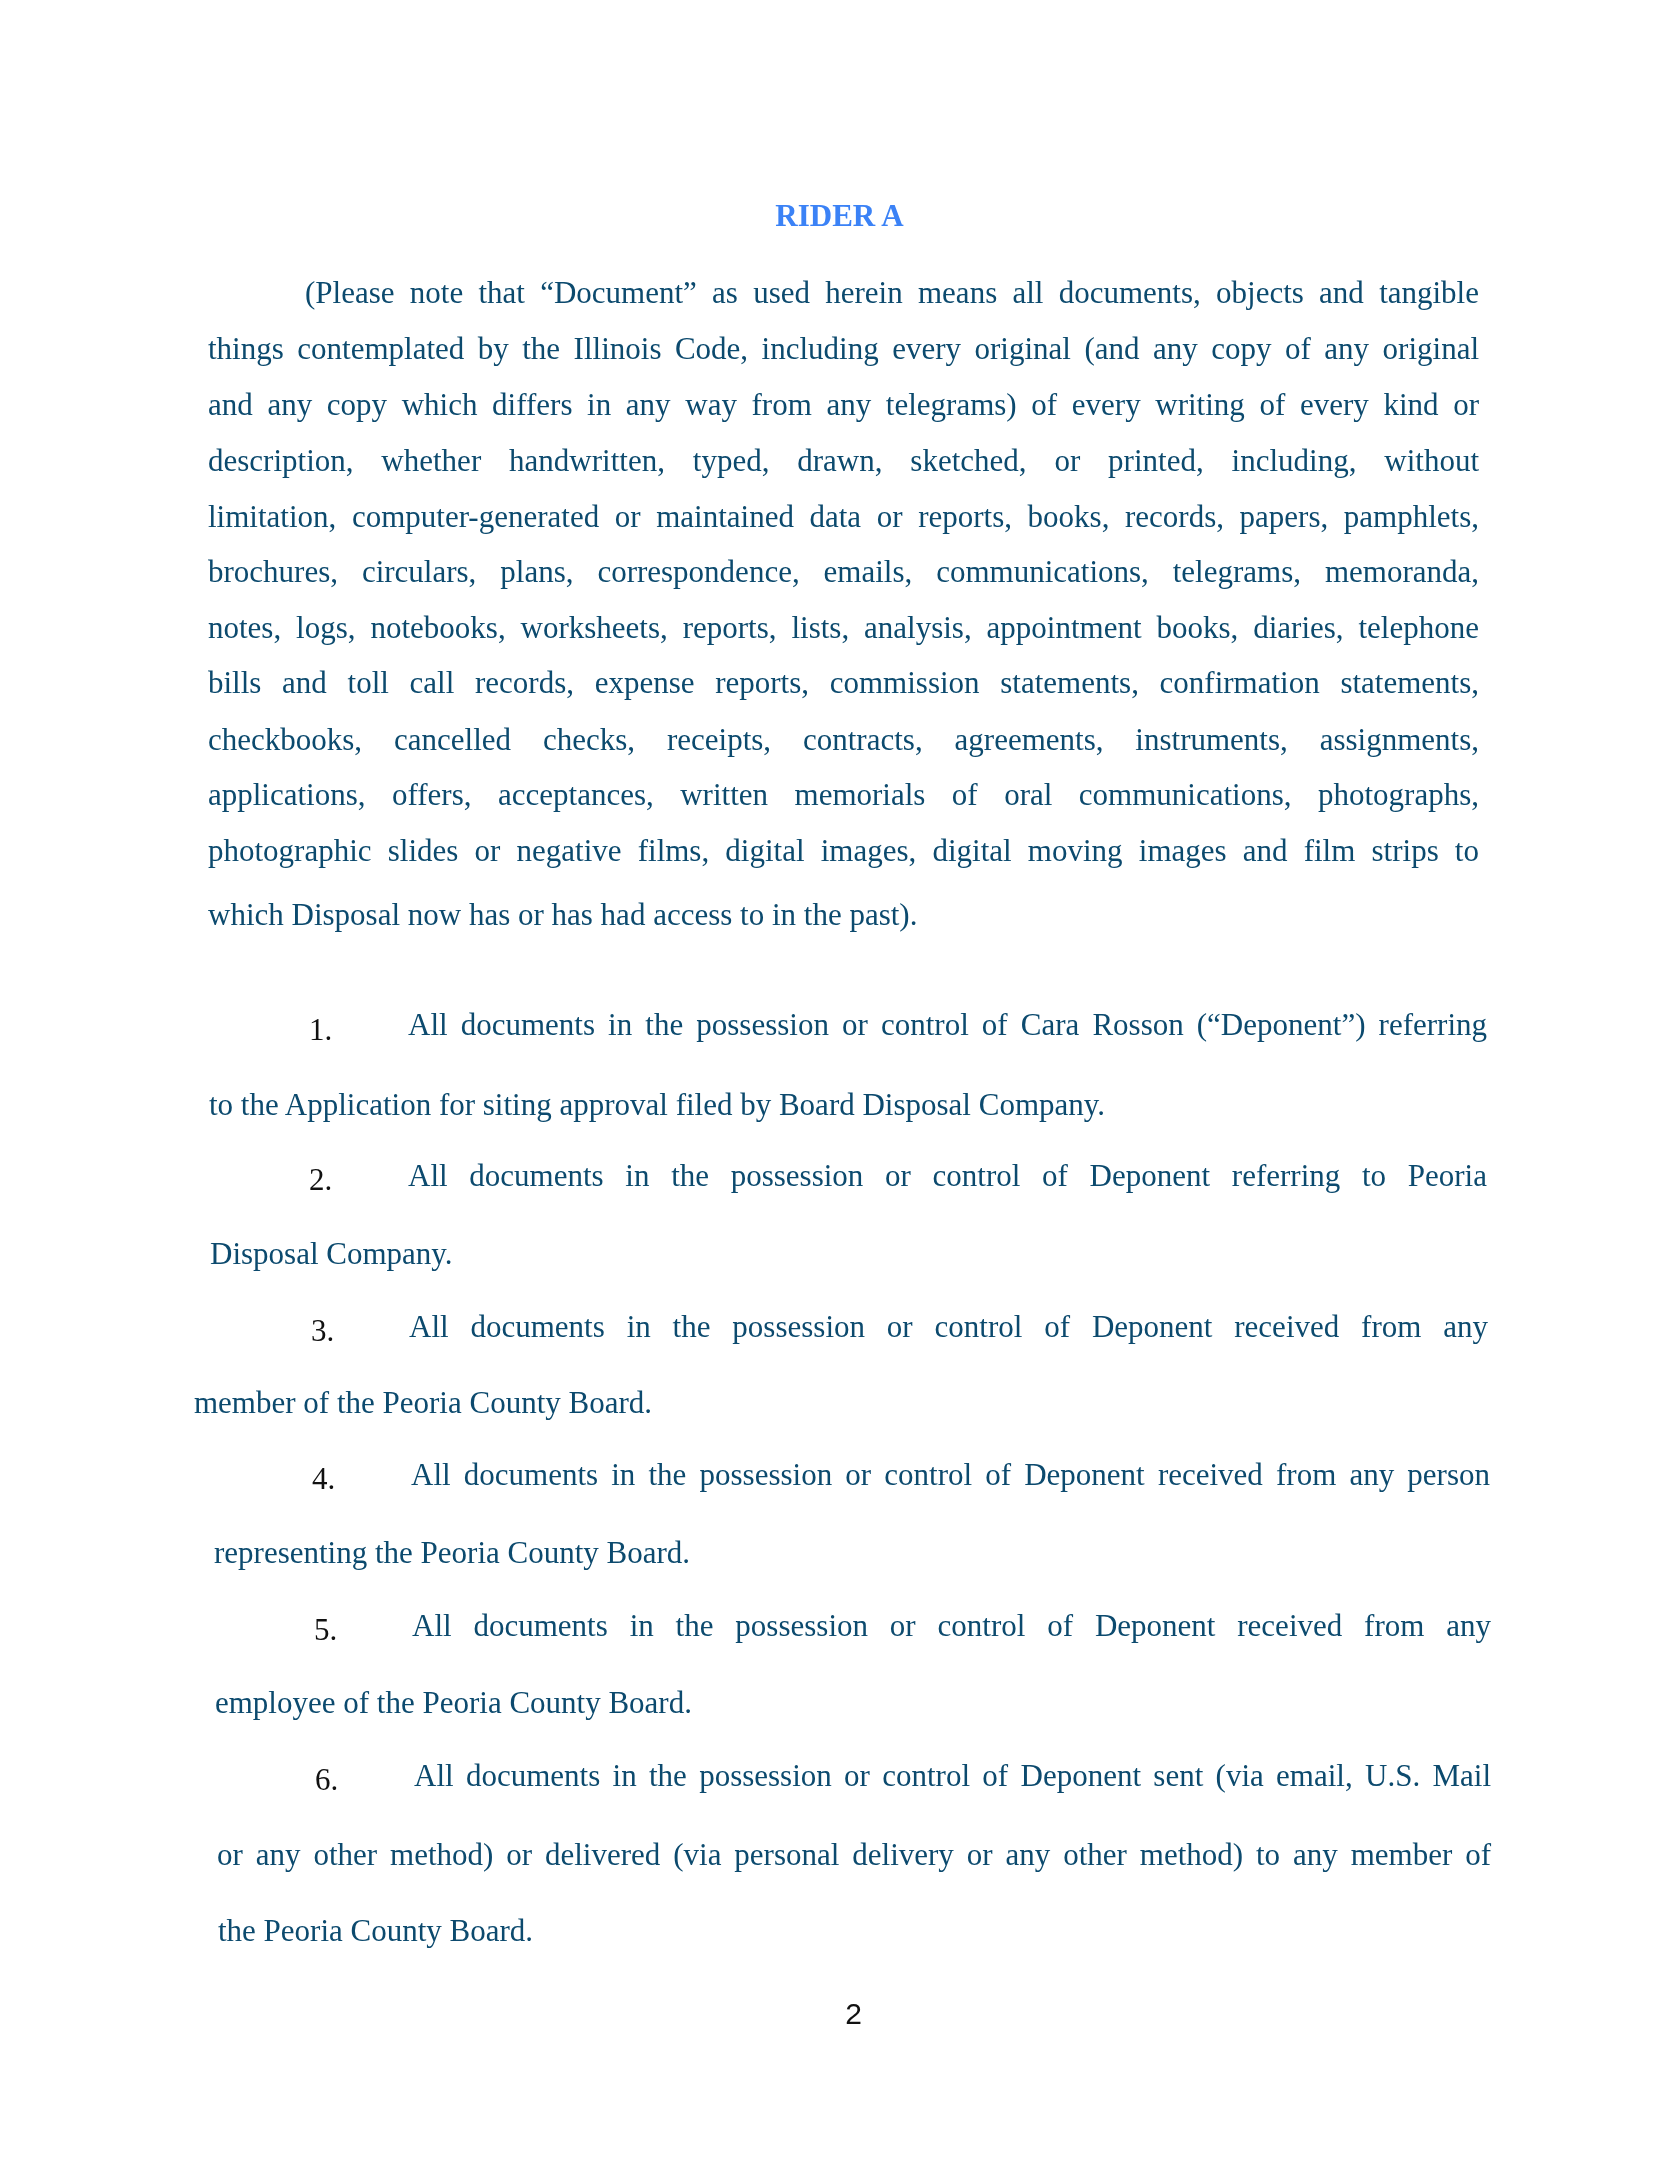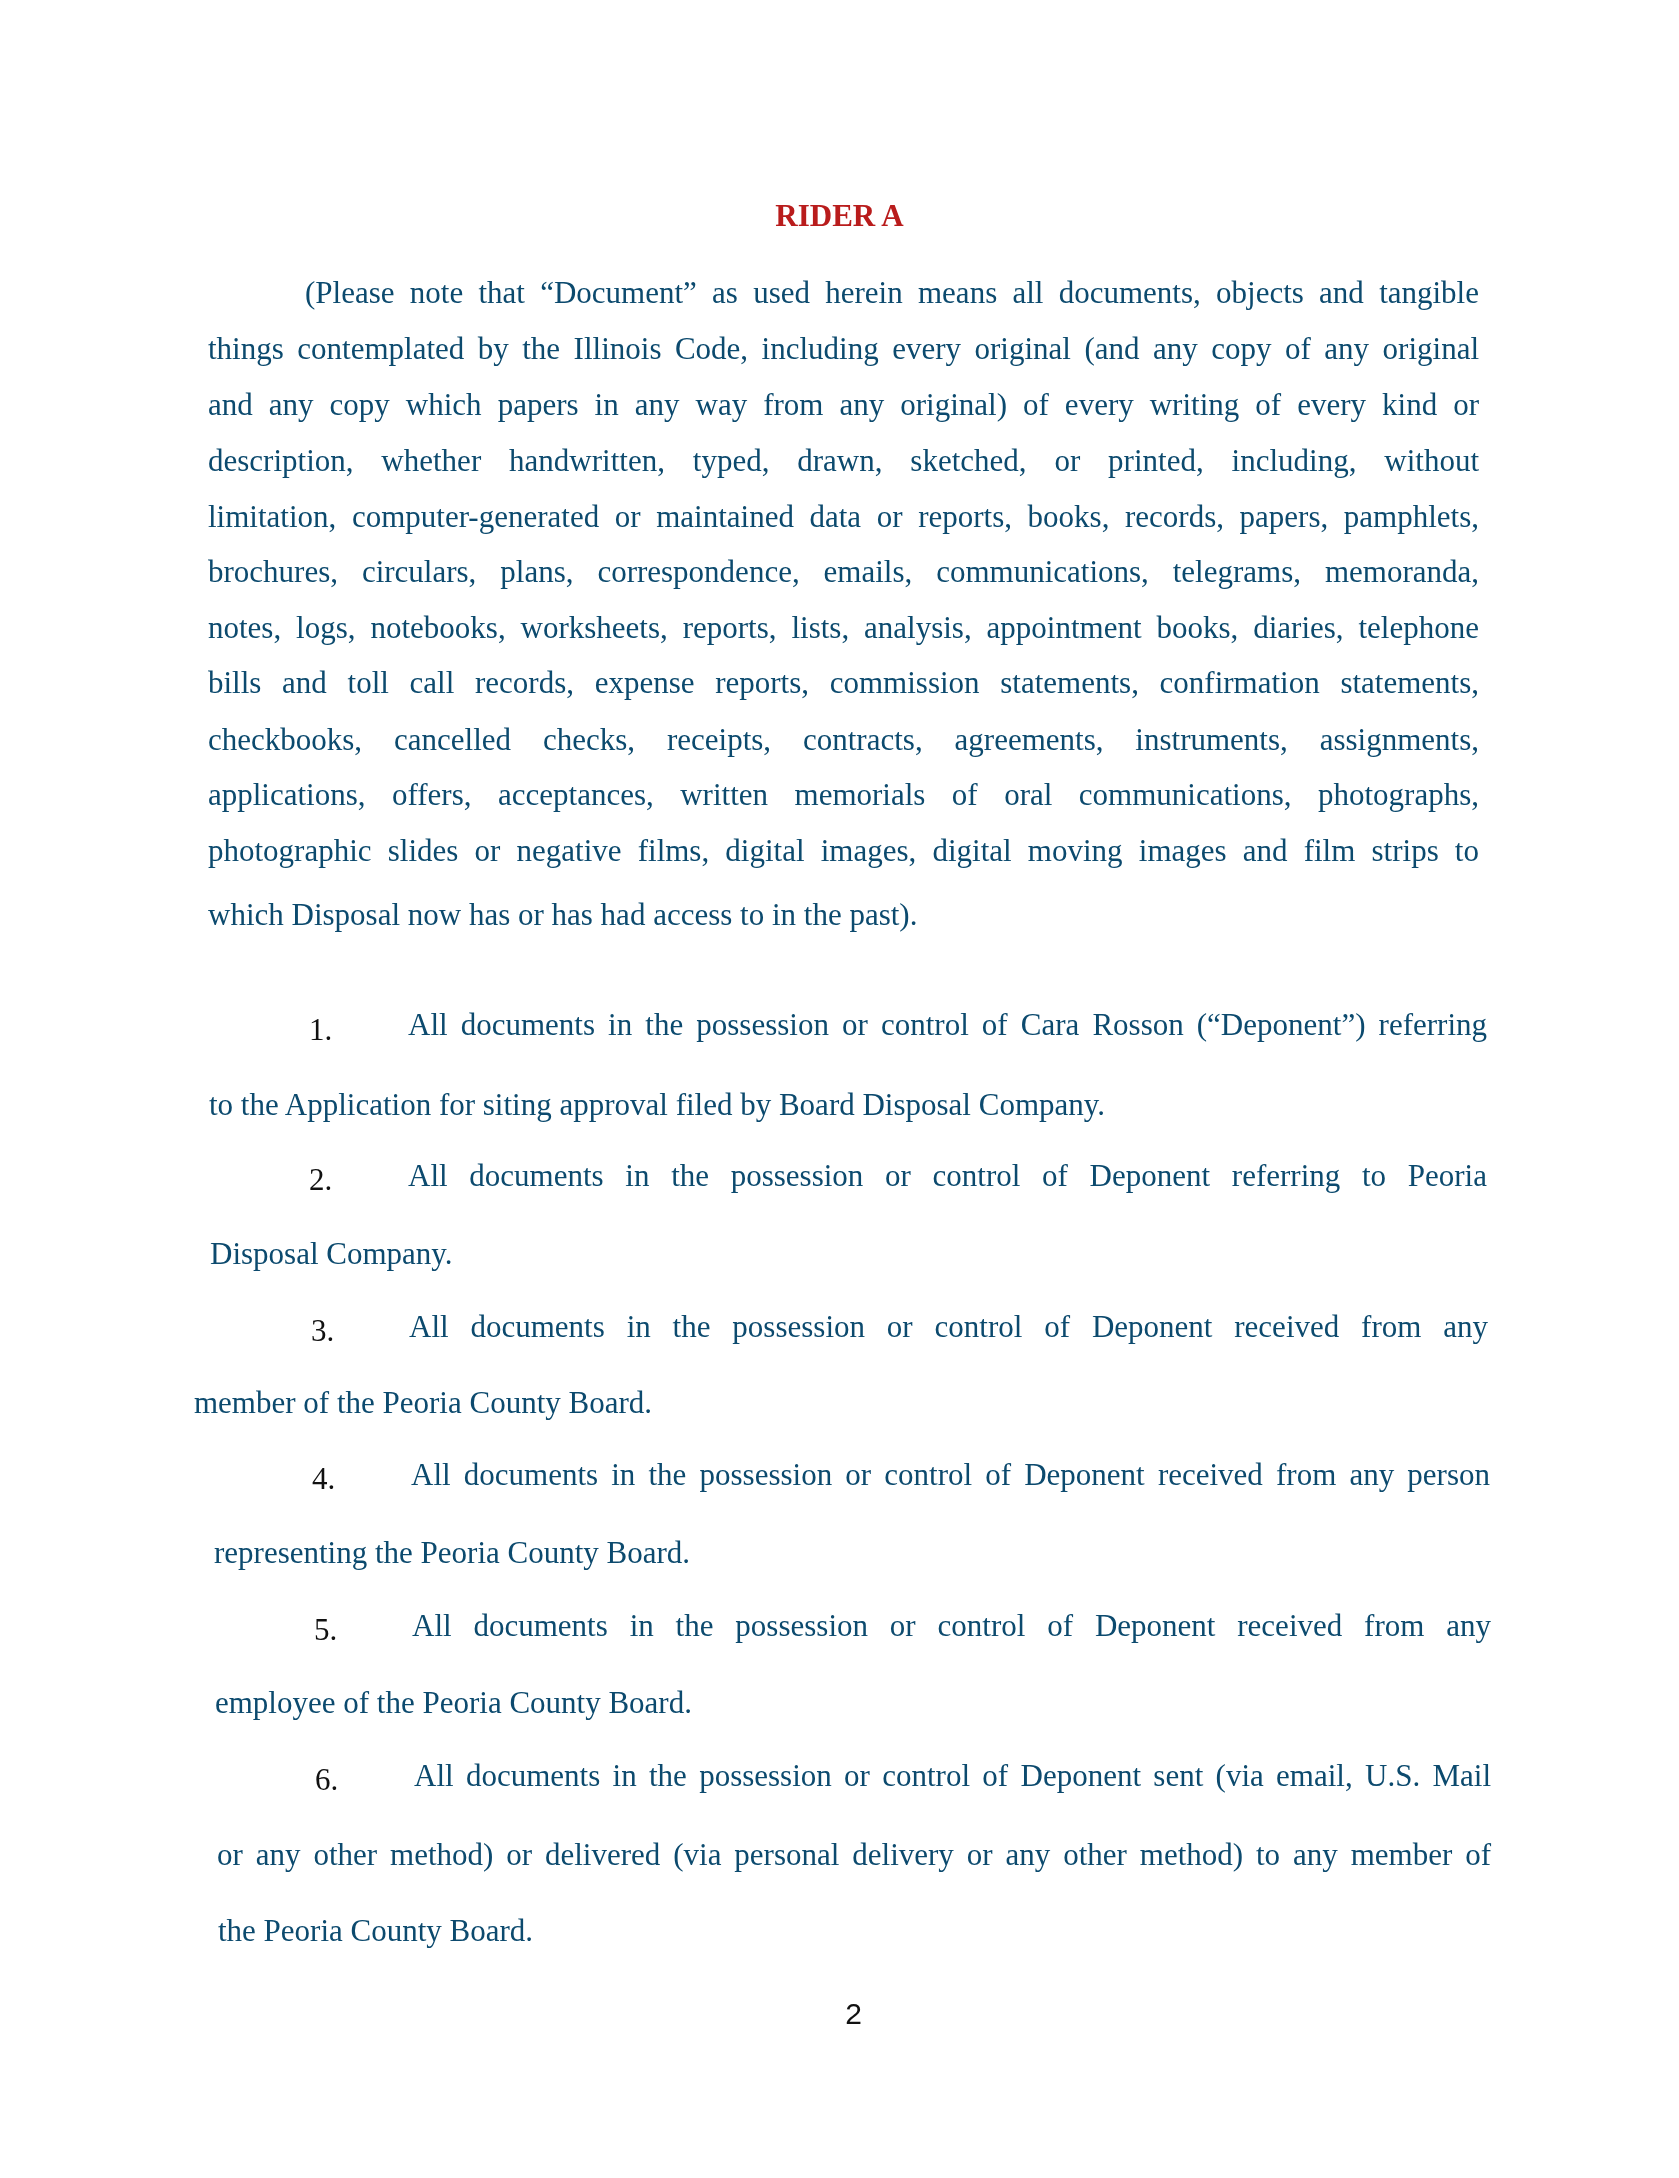--- a/index.html
+++ b/index.html
@@ -2,21 +2,21 @@
 <html><head>
 <meta charset="utf-8">
 <style>
   html, body { margin: 0; padding: 0; background: #ffffff; }
   body { width: 1679px; height: 2178px; position: relative; overflow: hidden; }
   .page { position: absolute; left: 0; top: 0; width: 1679px; height: 2178px; background: #fff; color: #111; }
   .title {
     position: absolute; left: 0; width: 1679px; top: 196px;
     text-align: center;
     font-family: "Liberation Serif", serif; font-weight: bold; font-size: 31px; line-height: 40px;
-    color: #b91c1c;
+    color: #3b82f6;
   }
   .line {
     position: absolute; left: 208px; width: 1271px;
     font-family: "Liberation Serif", serif; font-size: 31px; line-height: 40px;
     white-space: nowrap; color: #0c4a6e;
   }
   .just { text-align: justify; text-align-last: justify; white-space: normal; }
   .indent { left: 305px; width: 1174px; }
   .num {
     position: absolute; left: 309px;
@@ -31,21 +31,21 @@
 </head>
 <body>
 
 <div class="page">
 
   <div class="title">RIDER A</div>
 
   <div>
     <div class="line just indent" style="top:273px">(Please note that “Document” as used herein means all documents, objects and tangible</div>
     <div class="line just" style="top:329px">things contemplated by the Illinois Code, including every original (and any copy of any original</div>
-    <div class="line just" style="top:385px">and any copy which papers in any way from any original) of every writing of every kind or</div>
+    <div class="line just" style="top:385px">and any copy which differs in any way from any telegrams) of every writing of every kind or</div>
     <div class="line just" style="top:441px">description, whether handwritten, typed, drawn, sketched, or printed, including, without</div>
     <div class="line just" style="top:497px">limitation, computer-generated or maintained data or reports, books, records, papers, pamphlets,</div>
     <div class="line just" style="top:552px">brochures, circulars, plans, correspondence, emails, communications, telegrams, memoranda,</div>
     <div class="line just" style="top:608px">notes, logs, notebooks, worksheets, reports, lists, analysis, appointment books, diaries, telephone</div>
     <div class="line just" style="top:663px">bills and toll call records, expense reports, commission statements, confirmation statements,</div>
     <div class="line just" style="top:720px">checkbooks, cancelled checks, receipts, contracts, agreements, instruments, assignments,</div>
     <div class="line just" style="top:775px">applications, offers, acceptances, written memorials of oral communications, photographs,</div>
     <div class="line just" style="top:831px">photographic slides or negative films, digital images, digital moving images and film strips to</div>
     <div class="line" style="top:895px">which Disposal now has or has had access to in the past).</div>
   </div>

